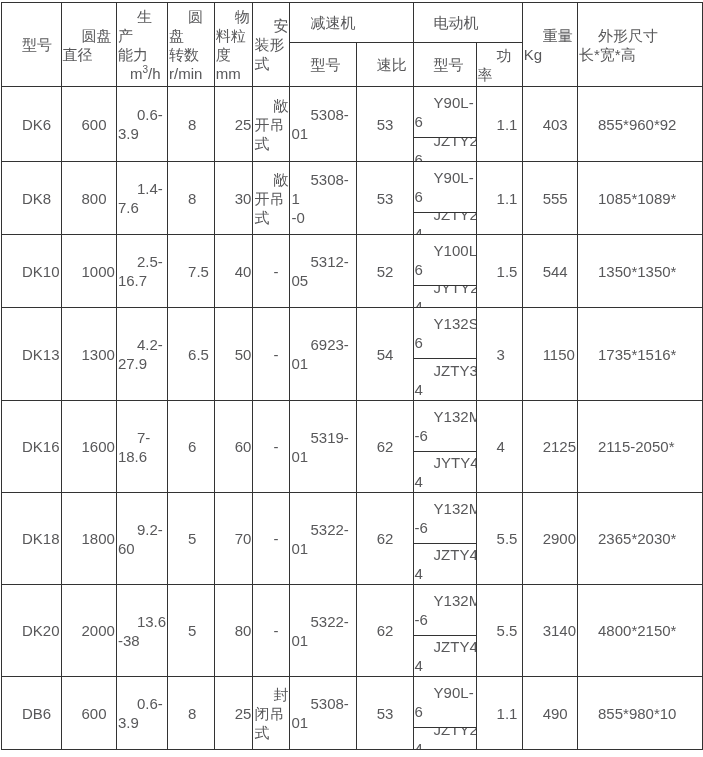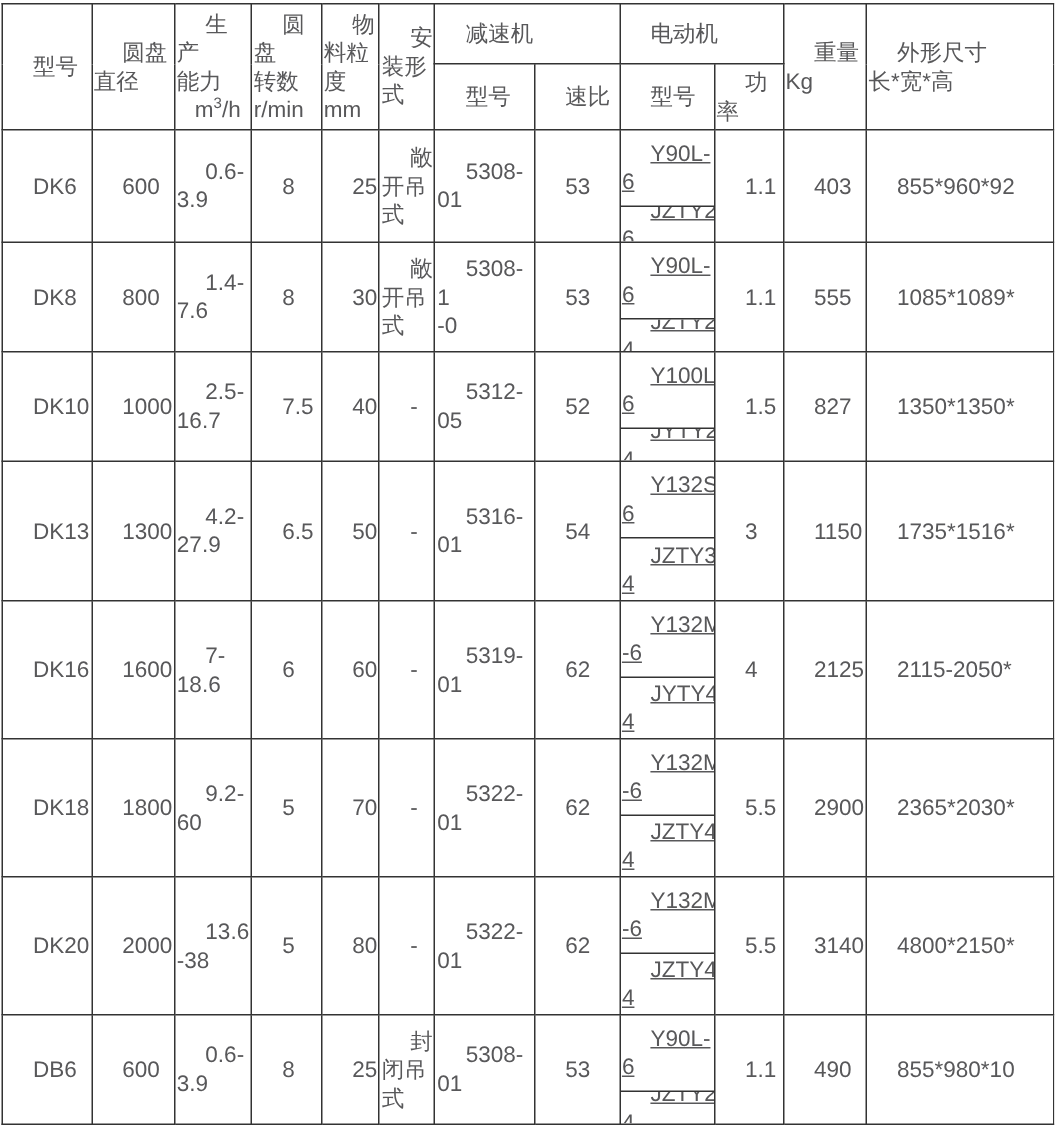--- a/index.html
+++ b/index.html
@@ -36,21 +36,21 @@
   .h92 { height:92px; }
   
   td.motor { padding:0; position:relative; text-indent:0; }
   .mwrap { position:absolute; inset:0; display:flex; flex-direction:column; }
   .msub-top {
     flex:0 0 auto; padding:6px 0;
     border-bottom:1px solid #333333;
     display:flex; flex-direction:column; justify-content:center;
   }
   .msub-bottom { flex:1 1 auto; display:flex; flex-direction:column; justify-content:center; overflow:hidden; }
-  .mtxt { text-indent:19px; padding:0 1px; white-space:pre-line;text-decoration:underline; }
+  .mtxt { text-indent:19px; padding:0 1px; white-space:pre-line; }
 </style>
 </head>
 <body>
 
 <div class="page">
   <table class="spec">
     <colgroup>
       <col style="width:58px">
         <col style="width:55px">
         <col style="width:48px">
@@ -174,33 +174,33 @@
             <div class="msub-top">
                 <div class="mtxt">Y100L-6</div>
               </div>
             <div class="msub-bottom">
                 <div class="mtxt">JYTY22-
 4</div>
               </div>
           </div>
         </td>
         <td>1.5</td>
-        <td>827</td>
+        <td>544</td>
         <td>1350*1350*</td>
       </tr>
 
       <tr class="h93">
         <td>DK13</td>
         <td>1300</td>
         <td class="pre">4.2-
 27.9</td>
         <td>6.5</td>
         <td>50</td>
         <td class="pre">-</td>
-        <td class="pre">5316-
+        <td class="pre">6923-
 01</td>
         <td>54</td>
         <td class="motor">
           <div class="mwrap">
             <div class="msub-top">
                 <div class="mtxt">Y132S-
 6</div>
               </div>
             <div class="msub-bottom">
                 <div class="mtxt">JZTY32-

